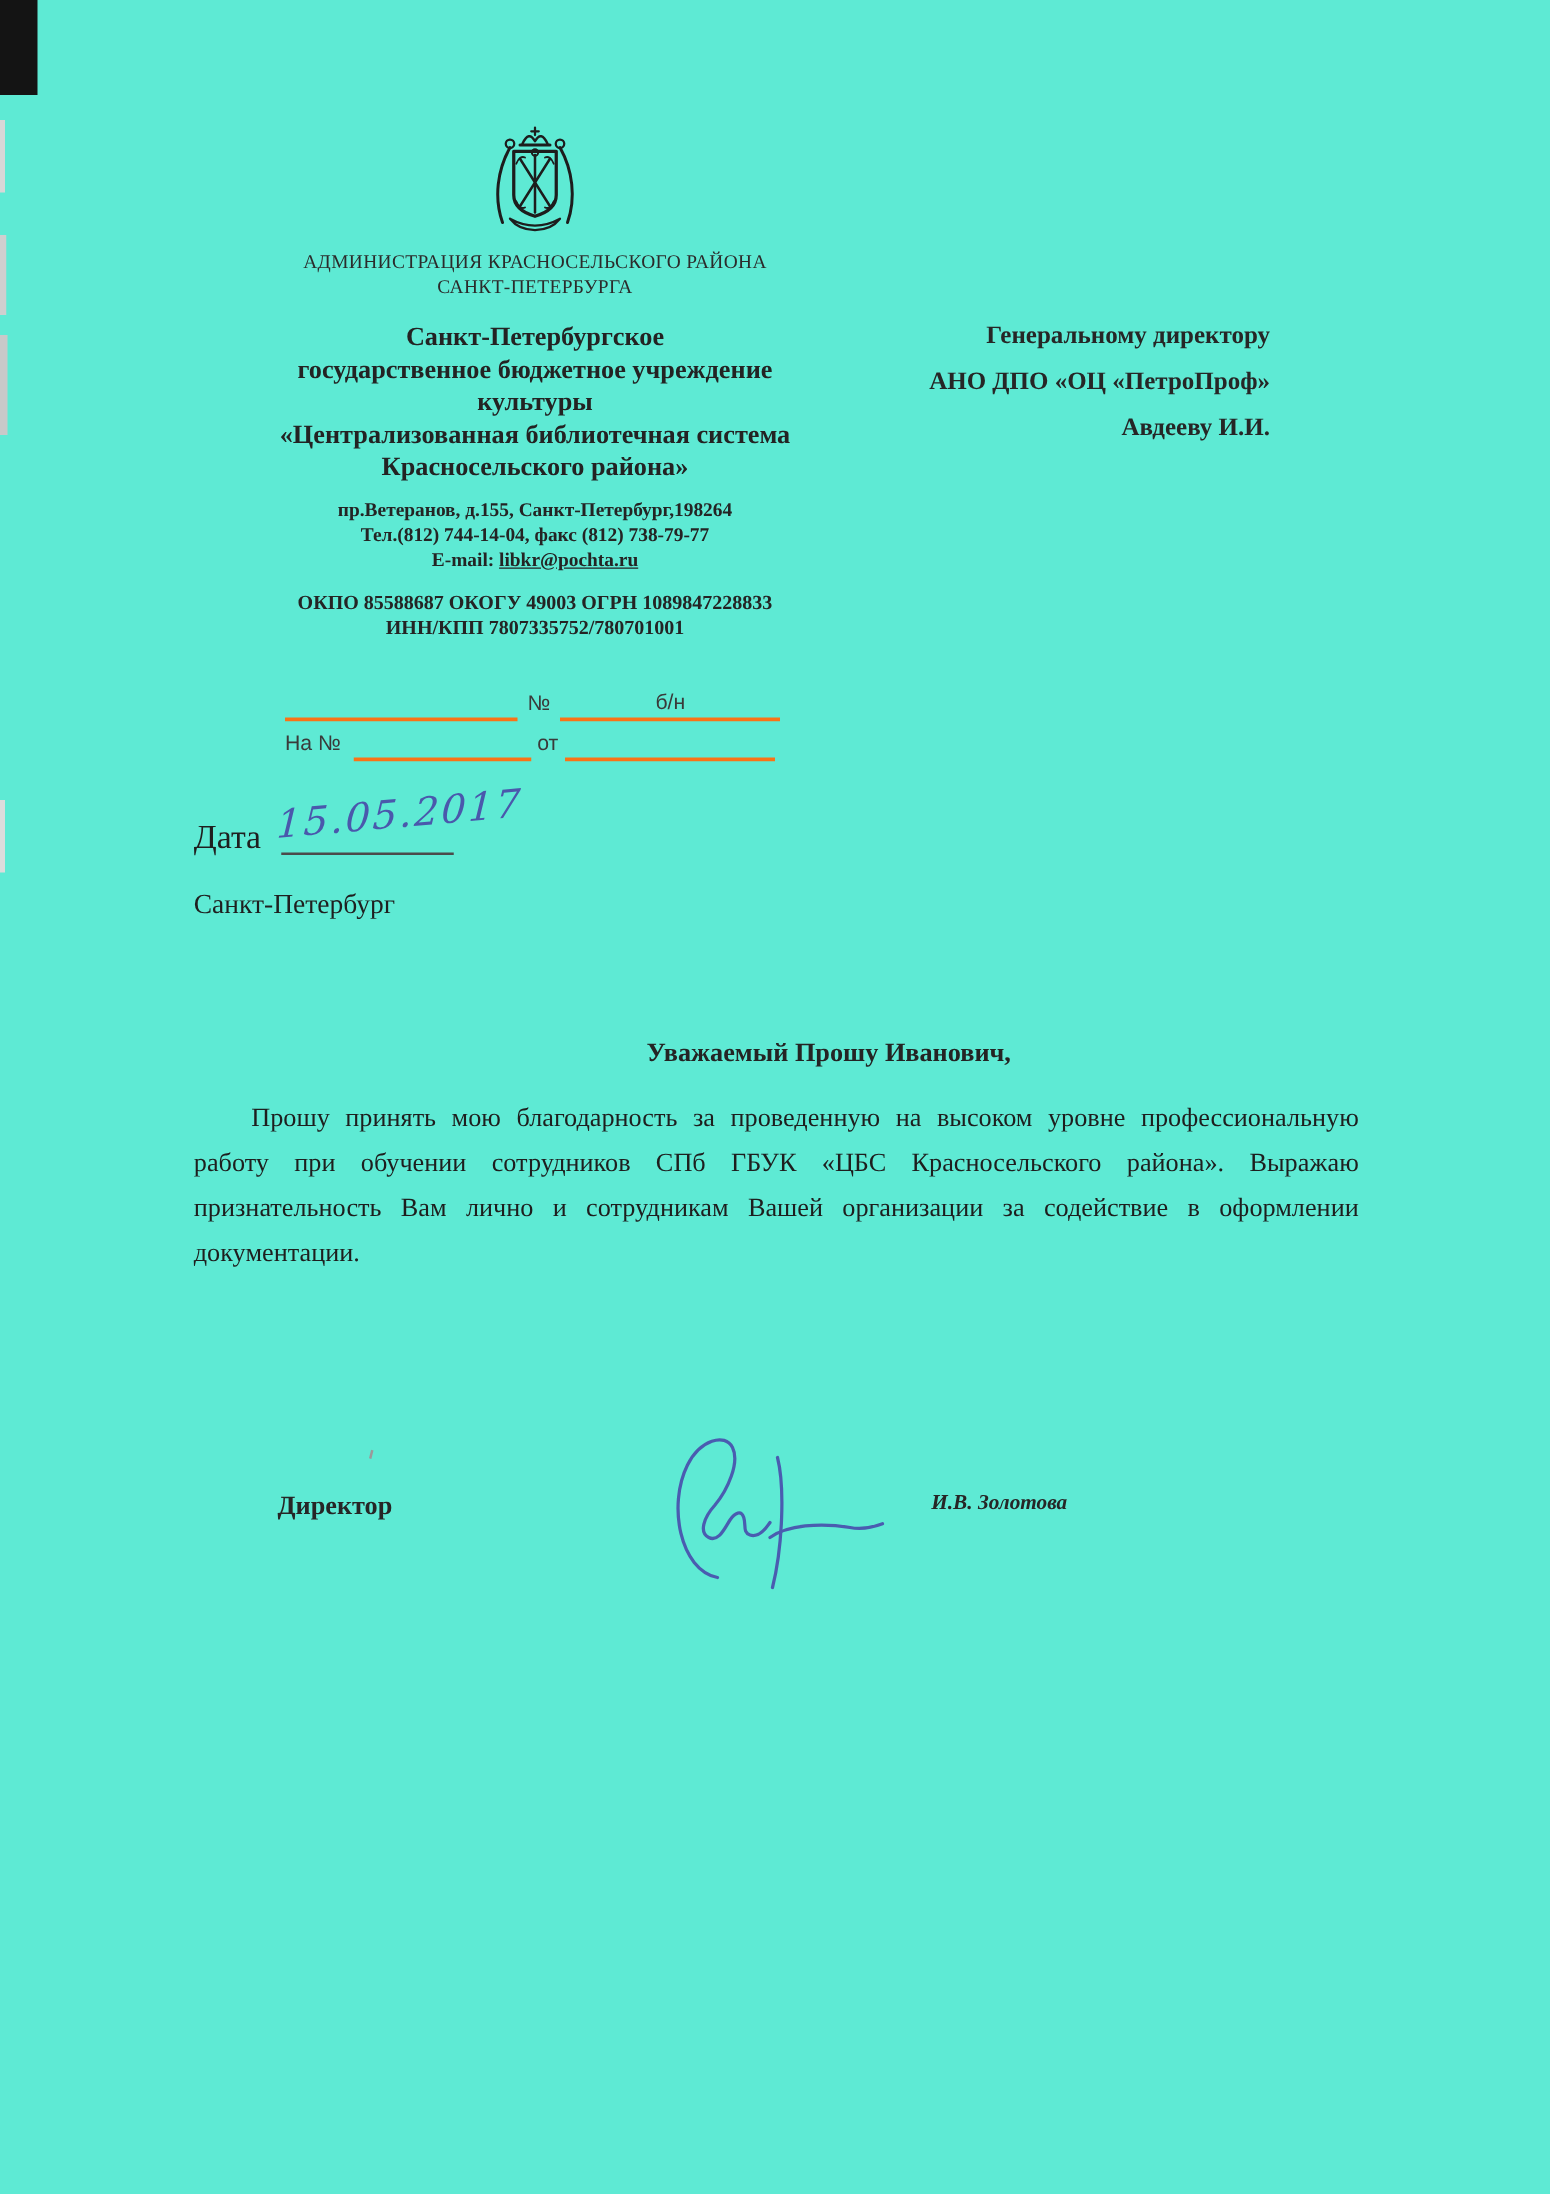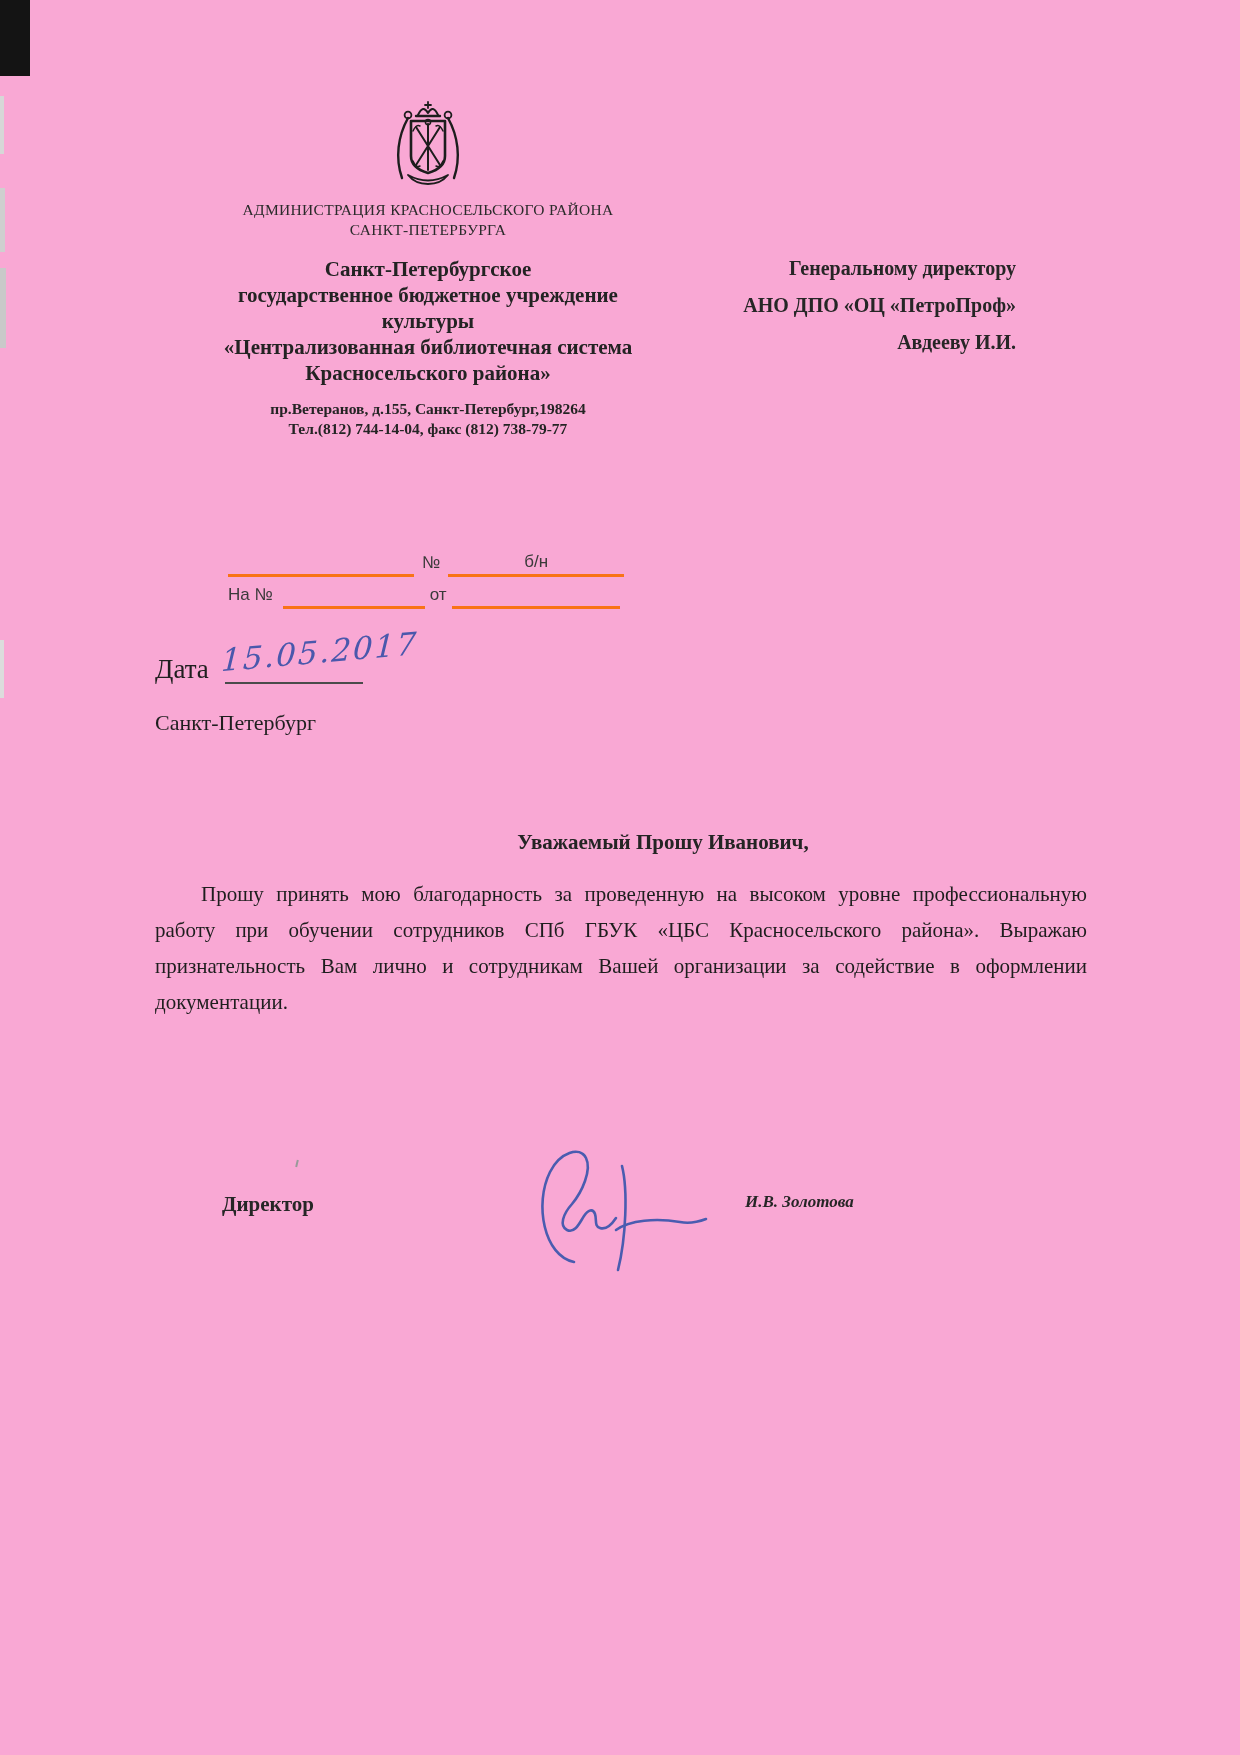--- a/index.html
+++ b/index.html
@@ -1,18 +1,18 @@
 <!DOCTYPE html>
 <html><head>
 <meta charset="utf-8">
 <style>
   html,body{margin:0;padding:0;background:#e8e8e8;}
   #page{
     position:relative; width:1240px; height:1755px; margin:0 auto;
-    background:#f9a8d4; overflow:hidden;
+    background:#5eead4; overflow:hidden;
     font-family:"Liberation Serif", serif; color:#1f1f1f;
   }
   
   .corner-mark{position:absolute; left:0; top:0; width:30px; height:76px; background:#141414;}
   .edge-mark{position:absolute; left:0; background:#d7d7d7;}
   .em1{top:96px;  width:4px; height:58px;}
   .em2{top:188px; width:5px; height:64px; background:#cfcfcf;}
   .em3{top:268px; width:6px; height:80px; background:#c9c9c9;}
   .em4{top:640px; width:4px; height:58px; background:#dcdcdc;}
   .tiny-mark{position:absolute; left:296px; top:1160px; width:2px; height:7px; background:#9a9a9a; transform:rotate(14deg);}
@@ -101,22 +101,30 @@
       <div>Санкт-Петербургское</div>
       <div>государственное бюджетное учреждение</div>
       <div>культуры</div>
       <div>«Централизованная библиотечная система</div>
       <div>Красносельского района»</div>
     </div>
 
     <div class="addr-block">
       <div>пр.Ветеранов, д.155, Санкт-Петербург,198264</div>
       <div>Тел.(812) 744-14-04, факс (812) 738-79-77</div>
+      <div>
+        <span>E-mail:</span>
+        <span class="addr-email-value">libkr@pochta.ru</span>
+      </div>
     </div>
 
+    <div class="codes-block">
+      <div>ОКПО 85588687 ОКОГУ 49003 ОГРН 1089847228833</div>
+      <div>ИНН/КПП 7807335752/780701001</div>
+    </div>
   </div>
 
   <div class="ref-fields">
     <div class="ref-row">
       <span class="ul" style="width:186px"></span><span class="ref-lbl" style="margin:0 8px">№</span><span class="ul ulc" style="width:176px">б/н</span>
     </div>
     <div class="ref-row" style="margin-top:6px">
       <span class="ref-lbl">На №</span><span class="ul" style="width:142px; margin-left:10px"></span><span class="ref-lbl" style="margin:0 5px">от</span><span class="ul" style="width:168px"></span>
     </div>
   </div>

